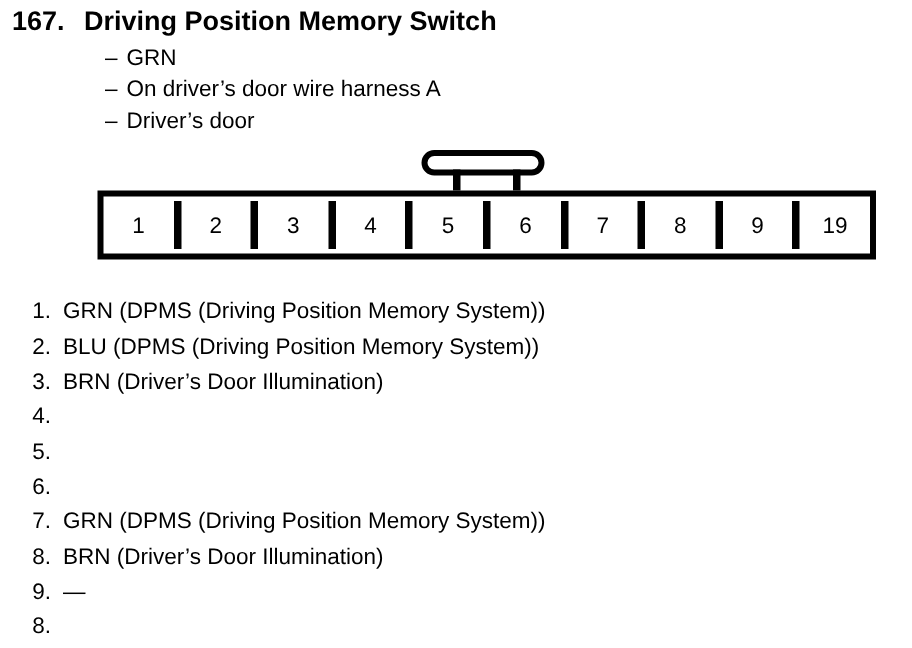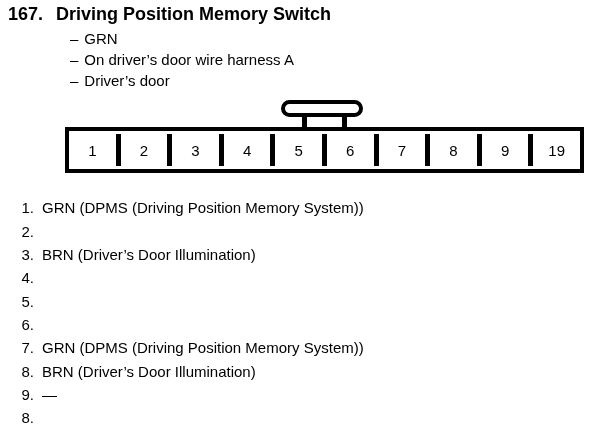--- a/index.html
+++ b/index.html
@@ -107,20 +107,21 @@
     </div>
   </div>
 
   <div class="pin-list">
     <div class="pin-row">
         <span class="pin-num">1.</span>
         <span class="pin-desc">GRN (DPMS (Driving Position Memory System))</span>
       </div>
     <div class="pin-row">
         <span class="pin-num">2.</span>
+        <span class="pin-desc">BLU (DPMS (Driving Position Memory System))</span>
       </div>
     <div class="pin-row">
         <span class="pin-num">3.</span>
         <span class="pin-desc">BRN (Driver’s Door Illumination)</span>
       </div>
     <div class="pin-row">
         <span class="pin-num">4.</span>
       </div>
     <div class="pin-row">
         <span class="pin-num">5.</span>

